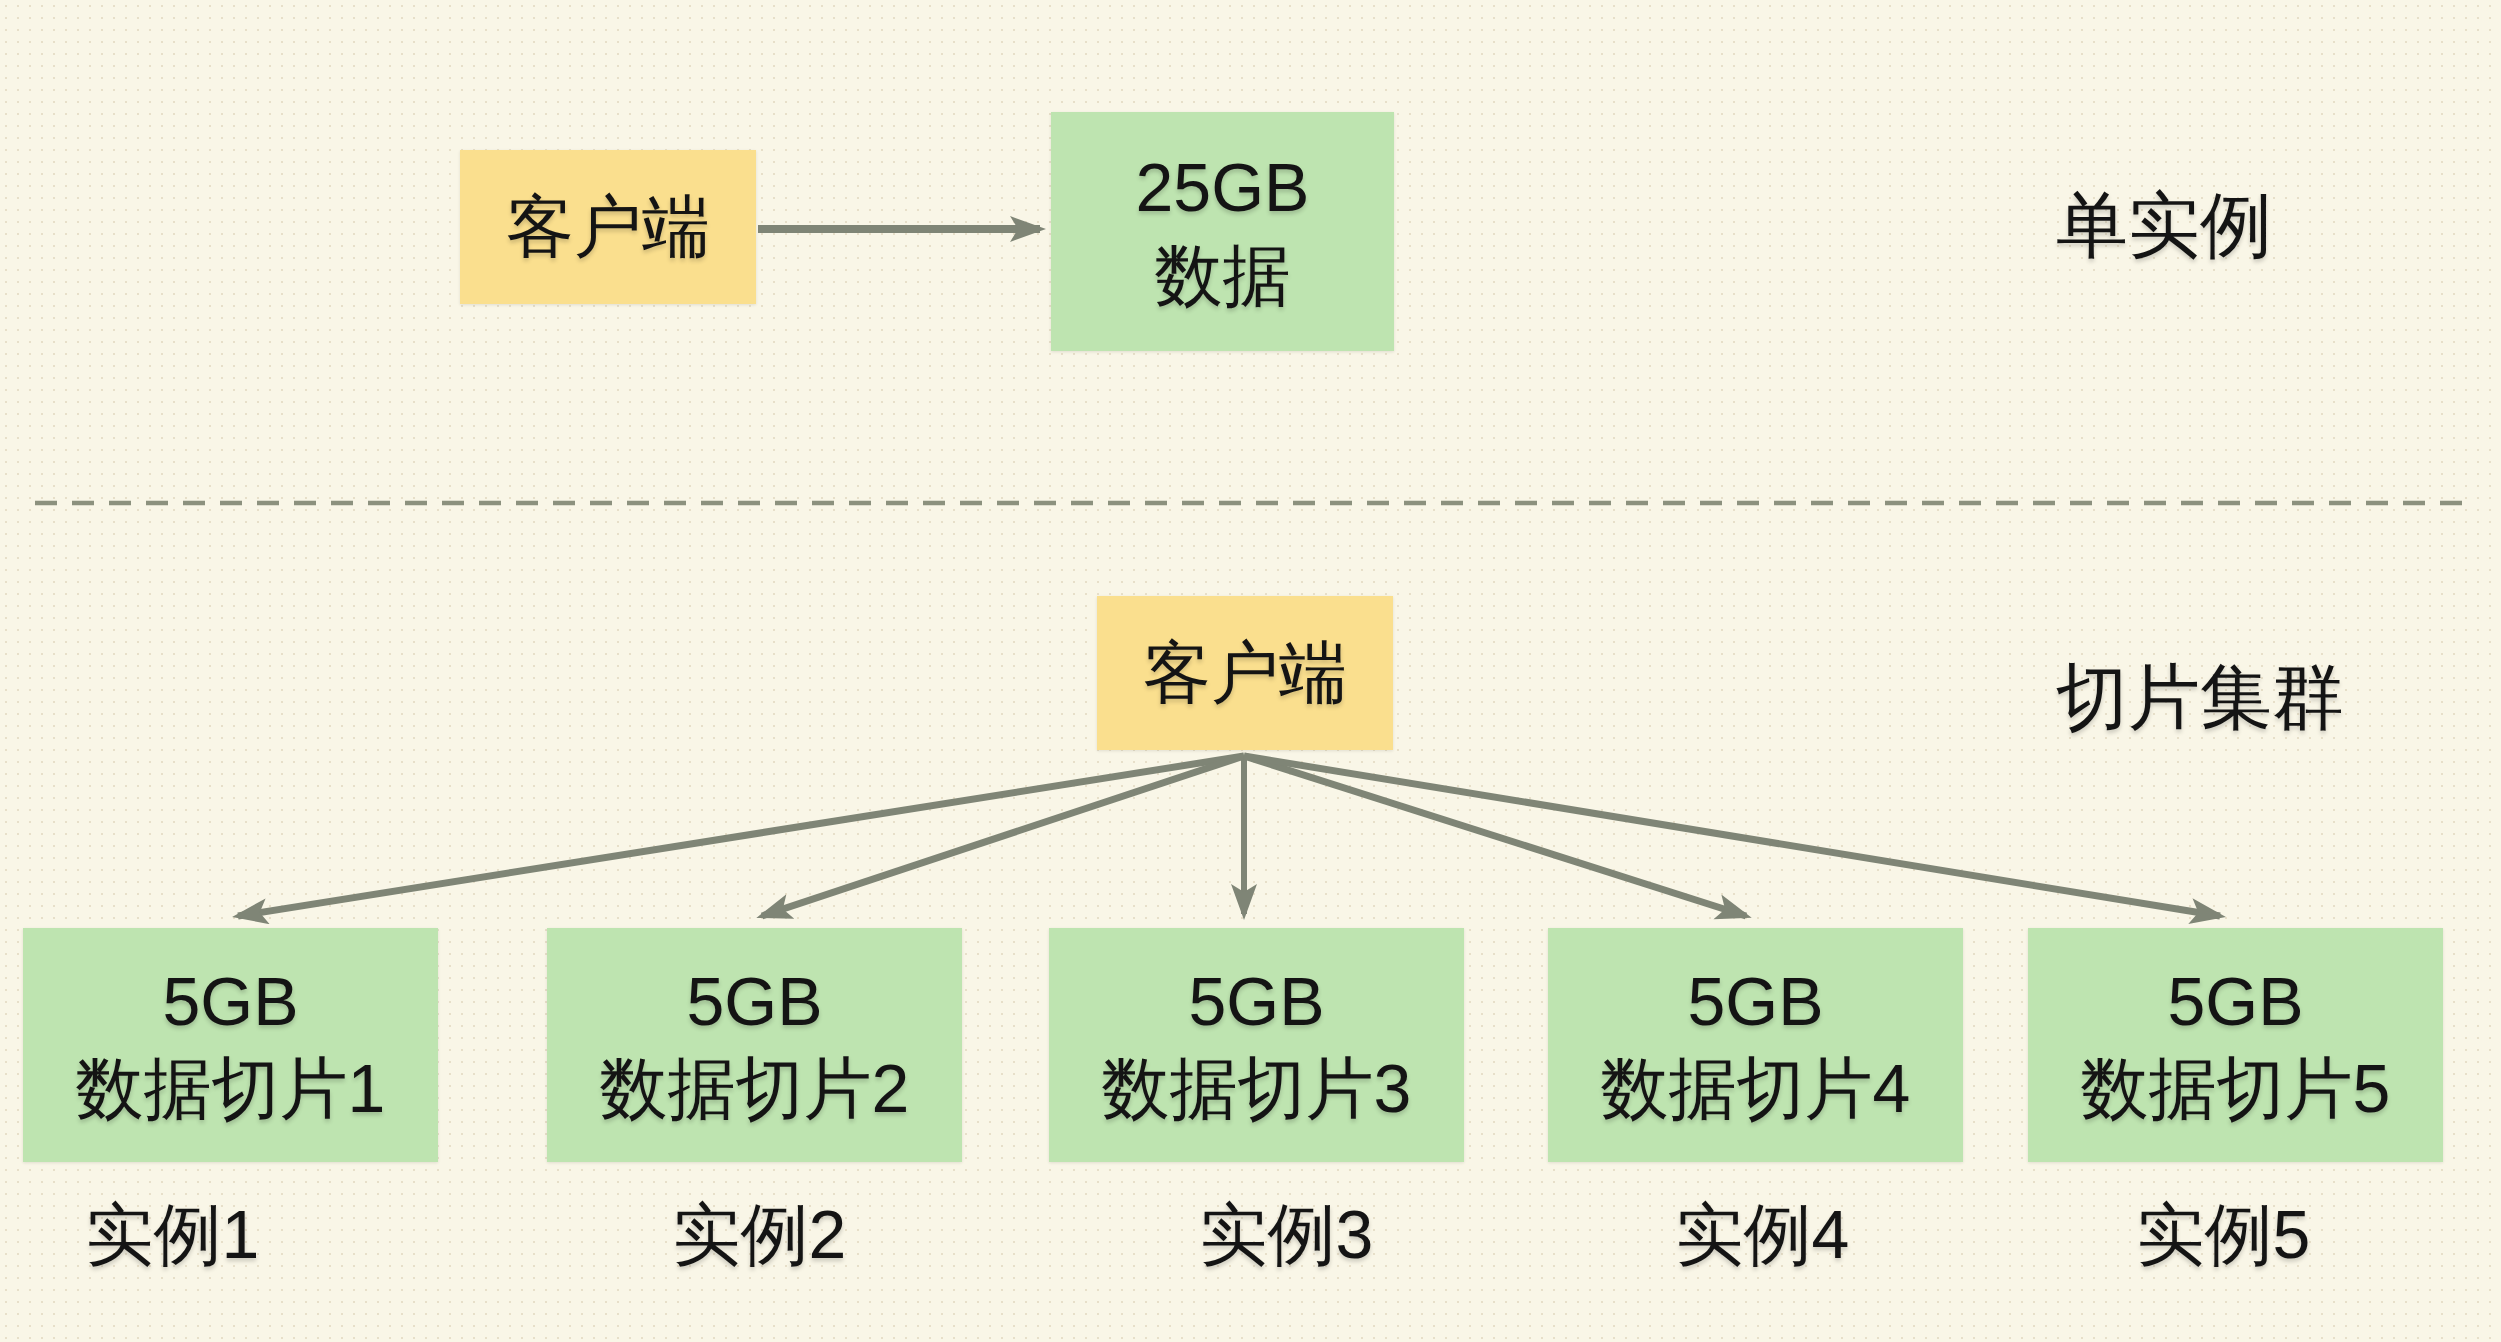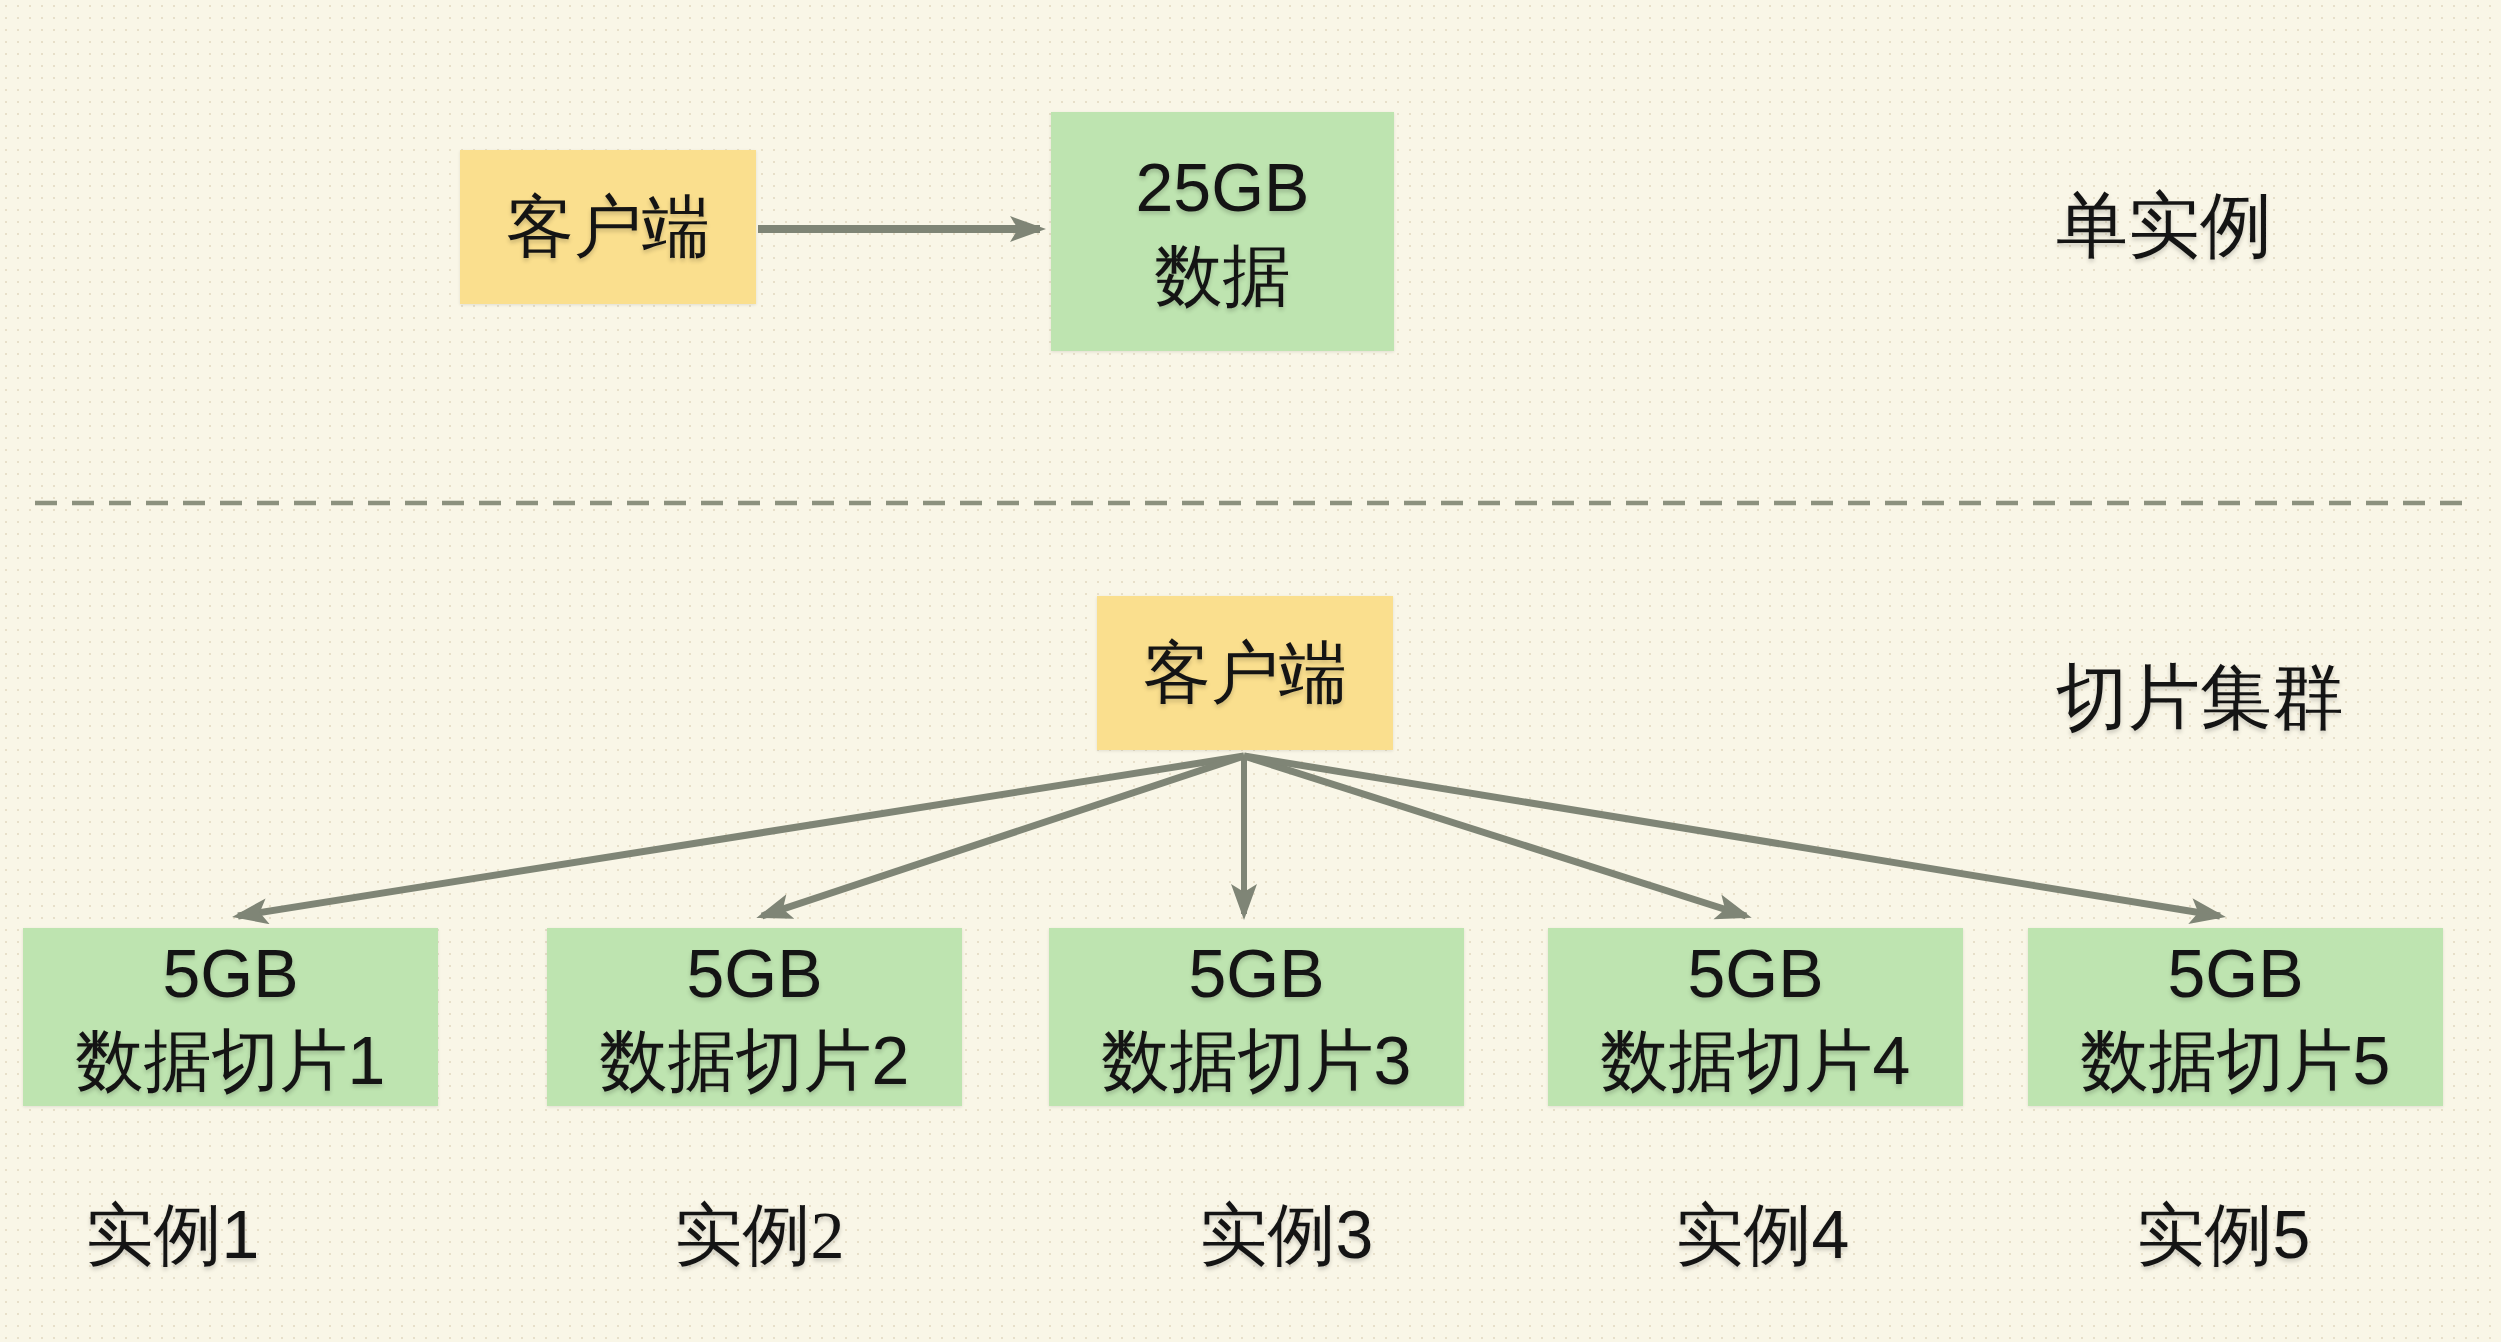--- a/index.html
+++ b/index.html
@@ -28,21 +28,21 @@
     position:absolute;display:flex;flex-direction:column;
     align-items:center;justify-content:center;
     text-align:center;
     font-size:68px;line-height:1.28;
     text-shadow:0 3px 4px rgba(0,0,0,0.18);
     box-shadow:0 1px 3px rgba(0,0,0,0.10);
   }
   .client{background:var(--client-box);width:296px;height:154px;}
   .data{background:var(--data-box);}
   .data-single{left:1051px;top:112px;width:343px;height:239px;}
-  .shard{width:415px;height:178px;top:928px;}
+  .shard{width:415px;height:234px;top:928px;}
   .section-label{
     position:absolute;font-size:72px;white-space:nowrap;
     text-shadow:0 3px 4px rgba(0,0,0,0.18);
   }
   .instance-label{
     position:absolute;top:1190px;width:415px;text-align:center;
     font-size:68px;white-space:nowrap;
     text-shadow:0 3px 4px rgba(0,0,0,0.18);
   }
 </style>
@@ -101,18 +101,18 @@
   <div class="box data shard" style="left:1548px;">
     <span>5GB</span>
     <span>数据切片4</span>
   </div>
   <div class="box data shard" style="left:2028px;">
     <span>5GB</span>
     <span>数据切片5</span>
   </div>
 
   <div class="instance-label" style="left:23px;transform:translateX(-58px);">实例1</div>
-  <div class="instance-label" style="left:547px;transform:translateX(5px);font-family:Liberation Serif, serif;">实例2</div>
+  <div class="instance-label" style="left:547px;transform:translateX(5px);">实例2</div>
   <div class="instance-label" style="left:1079px;">实例3</div>
   <div class="instance-label" style="left:1548px;transform:translateX(7px);">实例4</div>
   <div class="instance-label" style="left:2028px;transform:translateX(-12px);">实例5</div>
 
 </div>
 
 </body></html>

